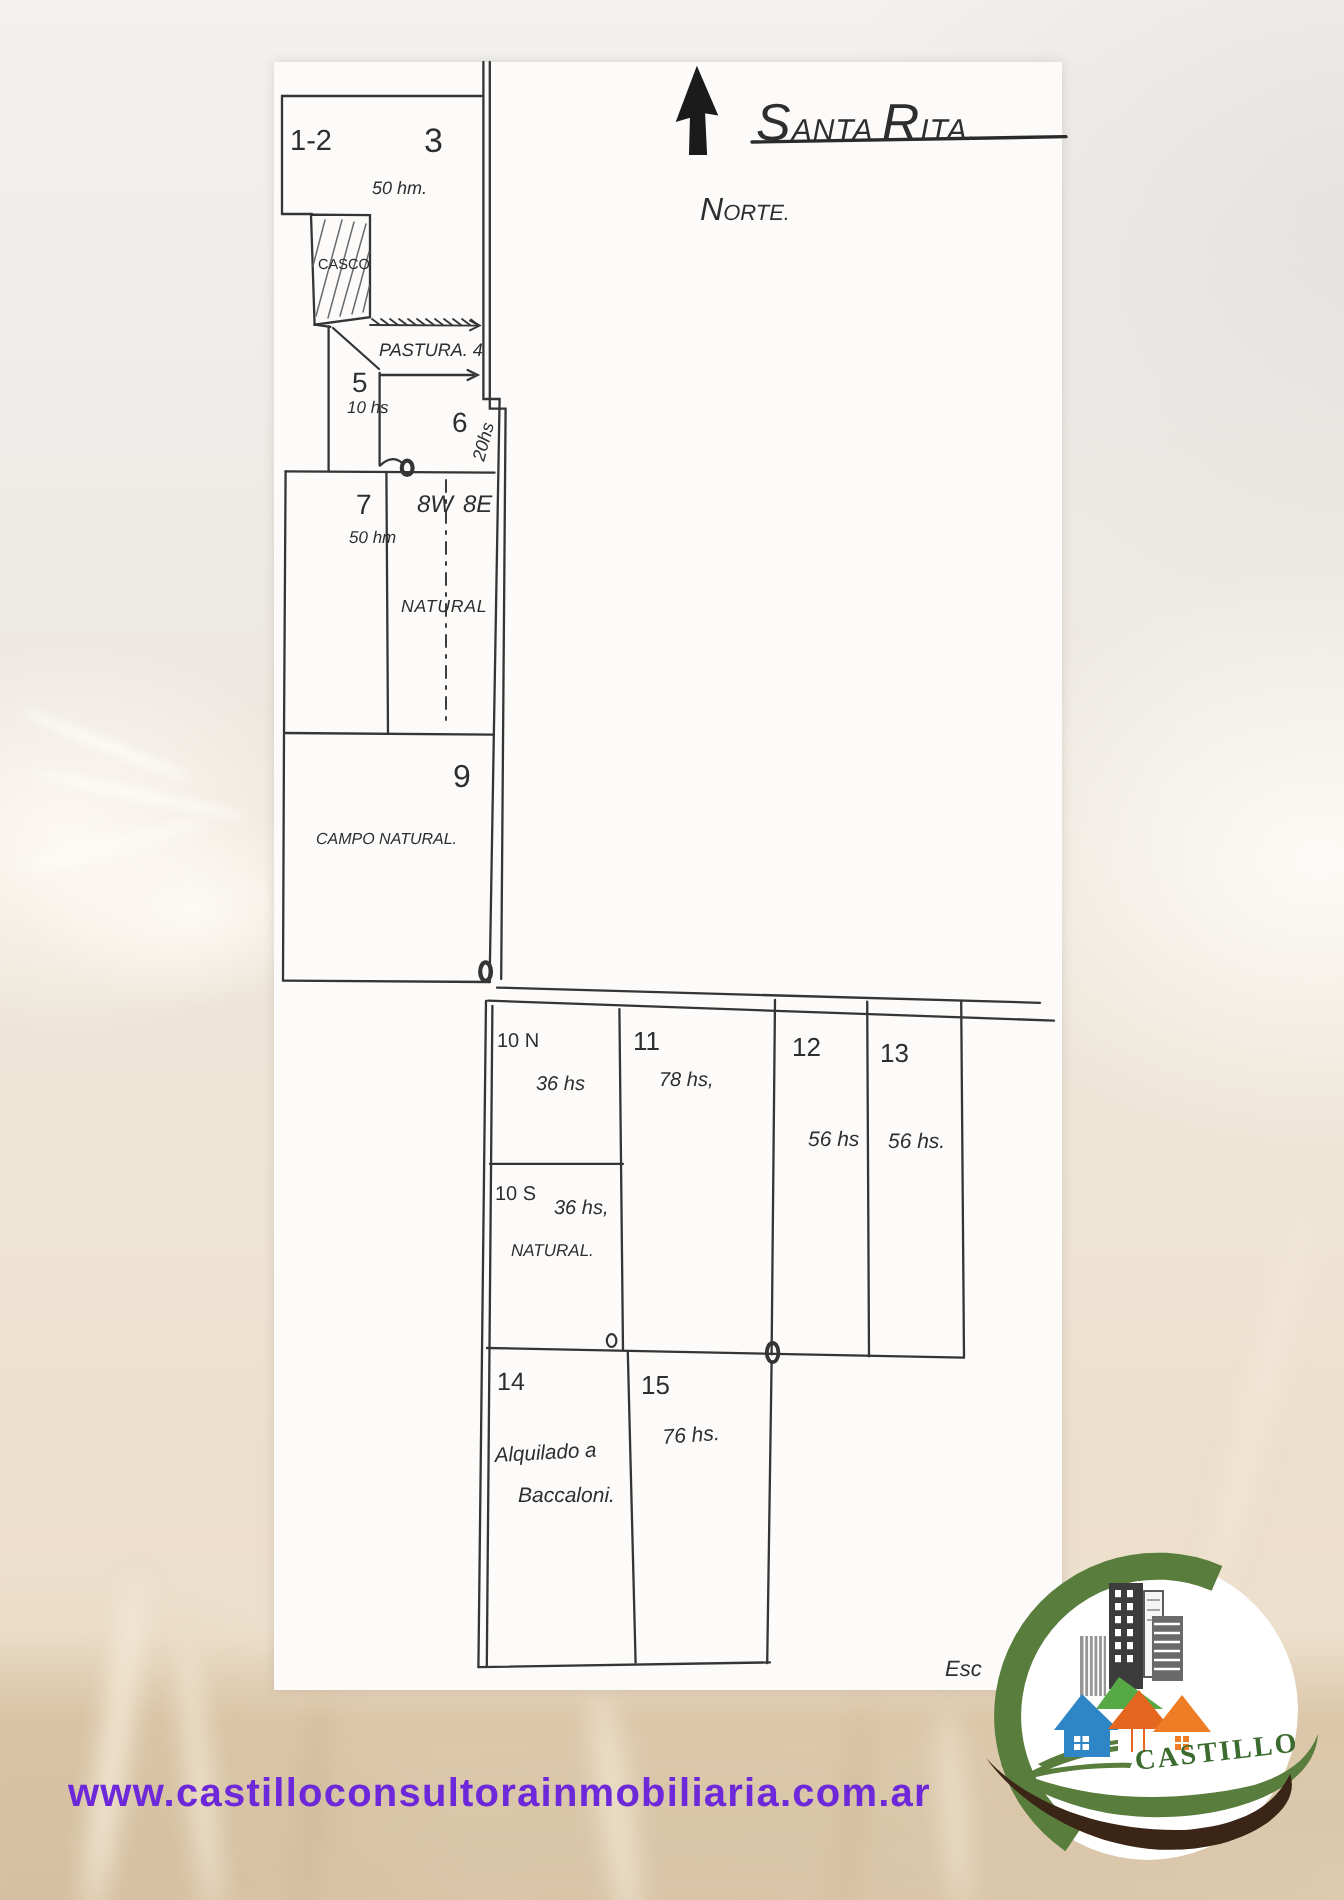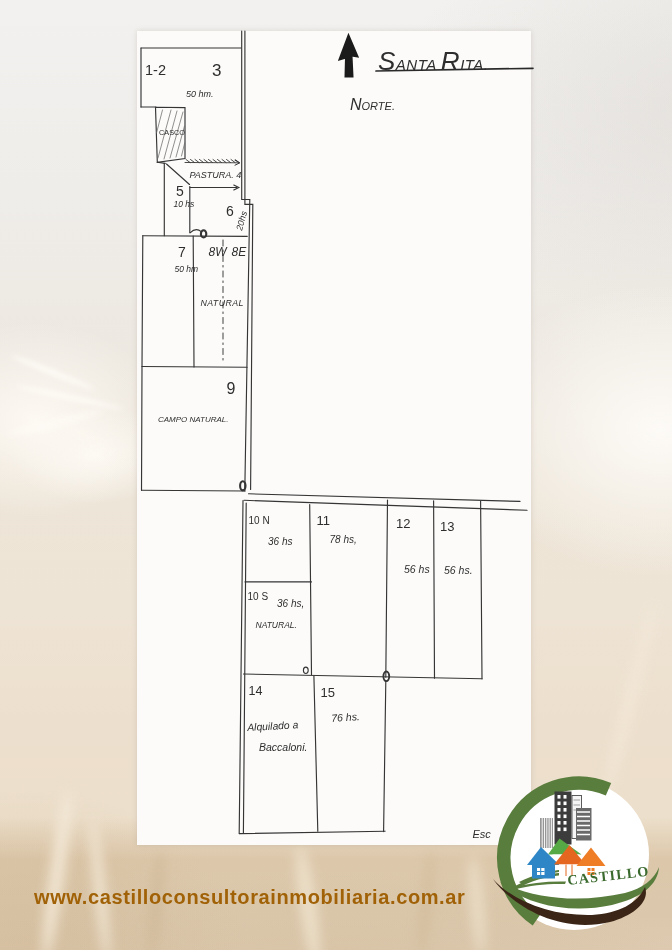--- a/index.html
+++ b/index.html
@@ -10,21 +10,21 @@
       radial-gradient(420px 300px at 700px 110px, rgba(212,207,201,.4), rgba(212,207,201,0) 72%),
       radial-gradient(190px 140px at 35px 420px, rgba(254,250,244,.95), rgba(254,250,244,0) 70%),
       radial-gradient(120px 70px at 95px 455px, rgba(255,252,247,.85), rgba(255,252,247,0) 70%),
       radial-gradient(300px 230px at 20px 960px, rgba(206,181,146,.5), rgba(206,181,146,0) 75%),
       radial-gradient(520px 170px at 330px 1000px, rgba(203,177,140,.38), rgba(203,177,140,0) 75%),
       linear-gradient(180deg,#f2f1ef 0%,#efedea 20%,#ede8e0 38%,#ede5d8 52%,#eee4d5 64%,#eddfcd 76%,#ecdfcb 86%,#dcc7aa 90.5%,#dbc8ac 96%,#ddcab0 100%);
   }
   .streak{position:absolute;border-radius:50%;filter:blur(6px);}
   .paper{position:absolute;left:137px;top:31px;width:394px;height:814px;background:#fcfbfa;box-shadow:0 0 5px rgba(150,140,125,.28);}
   .plan{position:absolute;left:0;top:0;}
-  .url{position:absolute;left:34px;top:885.5px;font-size:20px;font-weight:bold;color:#a16207;letter-spacing:0.62px;text-align:right;}
+  .url{position:absolute;left:34px;top:885.5px;font-size:20px;font-weight:bold;color:#6d28d9;letter-spacing:0.62px;text-align:right;}
 </style>
 </head>
 <body>
 
 <div class="bg"></div>
 
 <div class="streak" style="left:8px;top:370px;width:90px;height:5px;background:rgba(255,253,248,.9);transform:rotate(22deg);filter:blur(2.5px);"></div>
 <div class="streak" style="left:15px;top:395px;width:110px;height:5px;background:rgba(255,253,248,.85);transform:rotate(12deg);filter:blur(2.5px);"></div>
 <div class="streak" style="left:5px;top:420px;width:100px;height:6px;background:rgba(255,253,248,.8);transform:rotate(-14deg);filter:blur(3px);"></div>
 <div class="streak" style="left:40px;top:430px;width:80px;height:5px;background:rgba(252,248,240,.75);transform:rotate(30deg);filter:blur(3px);"></div>

